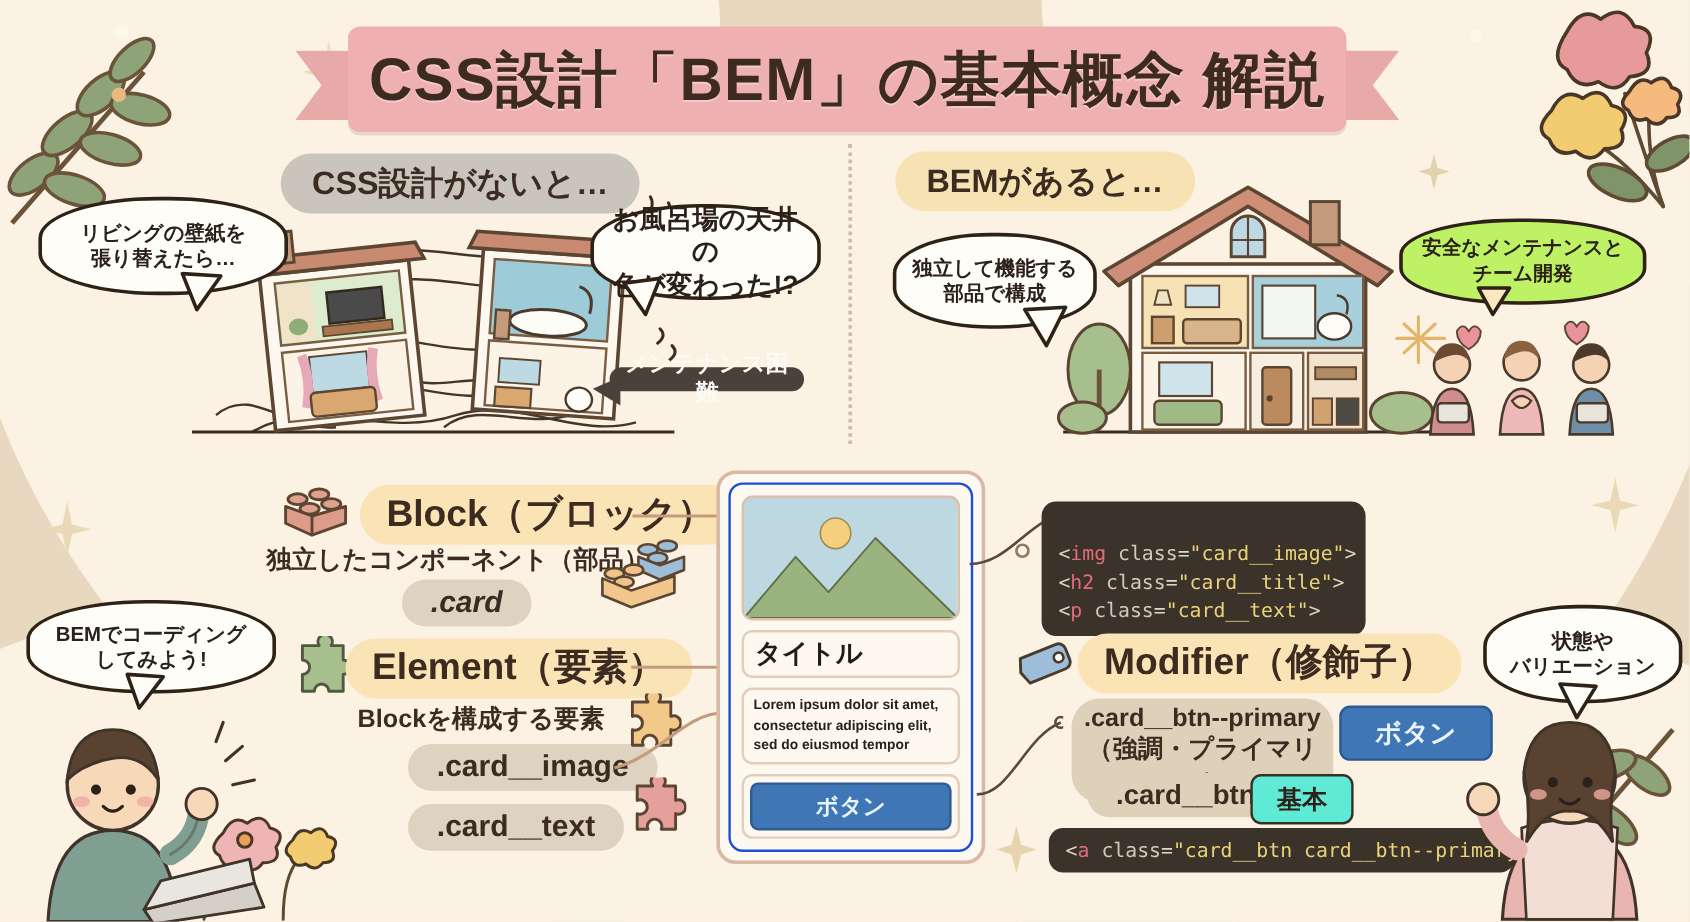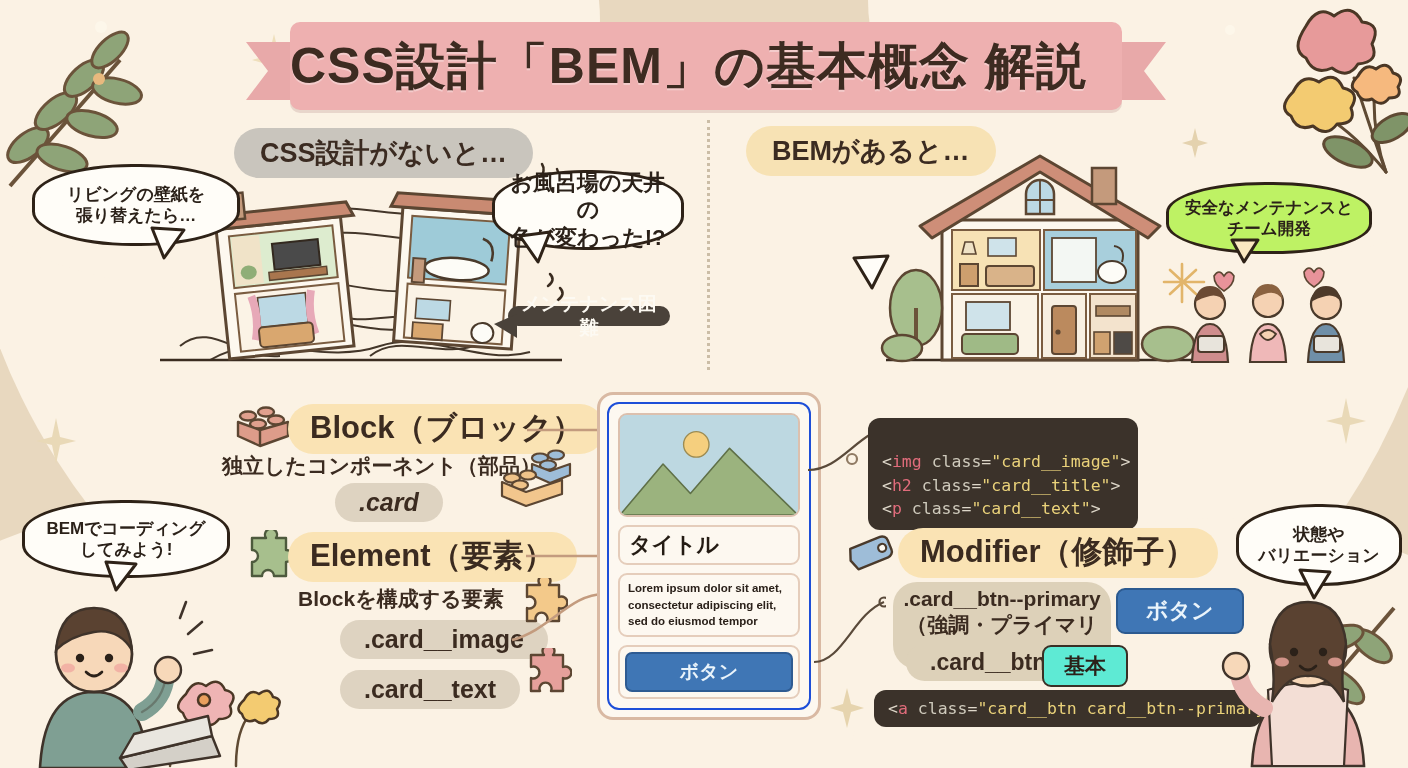--- a/index.html
+++ b/index.html
@@ -30,21 +30,21 @@
 
   
   .ribbon-wrap{position:absolute;left:246px;top:22px;width:920px;height:92px;}
   .ribbon-tail{position:absolute;top:20px;width:70px;height:58px;background:#e8a9a9;}
   .ribbon-tail.l{left:0;clip-path:polygon(0 0,100% 0,100% 100%,0 100%,22px 50%);}
   .ribbon-tail.r{right:0;clip-path:polygon(0 0,100% 0,calc(100% - 22px) 50%,100% 100%,0 100%);}
   .ribbon-body{
     position:absolute;left:44px;right:44px;top:0;height:88px;
     background:#eeb0b0;border-radius:10px;
     box-shadow:0 3px 0 rgba(150,90,90,.18);
-    display:flex;align-items:center;justify-content:flex-start;
+    display:flex;align-items:center;justify-content:center;
   }
   .ribbon-title{
     font-size:50px;font-weight:bold;color:#3d2b21;letter-spacing:1px;
     text-shadow:0 2px 0 rgba(255,255,255,.35);
     white-space:nowrap;
   }
 
   
   .sec-pill{
     position:absolute;border-radius:30px;padding:7px 26px;
@@ -371,20 +371,24 @@
     <rect x="214" y="184" width="16" height="22" fill="#d0a270" stroke="#5c4632" stroke-width="1.6"></rect>
     <rect x="234" y="184" width="18" height="22" fill="#4e4a46" stroke="#5c4632" stroke-width="1.6"></rect>
     <rect x="216" y="158" width="34" height="10" fill="#b08a62" stroke="#5c4632" stroke-width="1.6"></rect>
 
     <ellipse cx="36" cy="160" rx="26" ry="38" fill="#a7bf8d" stroke="#5c4632" stroke-width="2.5"></ellipse>
     <path d="M36 160 v50" stroke="#6b533a" stroke-width="4"></path>
     <ellipse cx="22" cy="200" rx="20" ry="13" fill="#a7bf8d" stroke="#5c4632" stroke-width="2.5"></ellipse>
     <ellipse cx="288" cy="196" rx="26" ry="17" fill="#a7bf8d" stroke="#5c4632" stroke-width="2.5"></ellipse>
   </svg>
 
+  <div class="bubble" style="left:744px;top:194px;width:164px;height:74px;font-size:17px;">
+    <span class="txt">独立して機能する
+部品で構成</span>
+  </div>
   <svg class="deco" style="left:850px;top:254px;" width="42" height="36" viewBox="0 0 42 36">
     <path d="M4 4 L38 2 L22 34 Z" fill="#fffdf8" stroke="#2e2217" stroke-width="3" stroke-linejoin="round"></path>
   </svg>
 
   <div class="bubble bubble-cream" style="left:1166px;top:182px;width:200px;height:66px;font-size:16.5px;">
     <span class="txt">安全なメンテナンスと
 チーム開発</span>
   </div>
   <svg class="deco" style="left:1228px;top:238px;" width="34" height="26" viewBox="0 0 34 26">
     <path d="M4 2 L30 2 L16 24 Z" fill="#fbe8c0" stroke="#2e2217" stroke-width="3" stroke-linejoin="round"></path>
@@ -415,21 +419,21 @@
   <svg class="deco" style="left:232px;top:404px;" width="62" height="48" viewBox="0 0 62 48">
     <g stroke="#5c4632" stroke-width="2.4" stroke-linejoin="round">
       <ellipse cx="16" cy="12" rx="8" ry="4.5" fill="#e0a08e"></ellipse>
       <ellipse cx="34" cy="8" rx="8" ry="4.5" fill="#e0a08e"></ellipse>
       <ellipse cx="26" cy="20" rx="8" ry="4.5" fill="#e0a08e"></ellipse>
       <ellipse cx="44" cy="16" rx="8" ry="4.5" fill="#e0a08e"></ellipse>
       <path d="M6 18 L28 26 L56 18 L56 32 L28 42 L6 32 Z" fill="#dd9c8a"></path>
       <path d="M28 26 L28 42" fill="none"></path>
     </g>
   </svg>
-  <div class="concept-pill" style="left:288px;top:404px;">Block（ブロック）</div>
+  <div class="concept-pill" style="left:300px;top:404px;">Block（ブロック）</div>
   <div class="concept-sub" style="left:222px;top:452px;">独立したコンポーネント（部品）</div>
   <div class="chip" style="left:335px;top:483px;font-style:italic;">.card</div>
 
   <svg class="deco" style="left:500px;top:448px;" width="74" height="60" viewBox="0 0 74 60">
     <g stroke="#5c4632" stroke-width="2.2" stroke-linejoin="round">
       <ellipse cx="40" cy="10" rx="8" ry="4.5" fill="#9ebdd8"></ellipse>
       <ellipse cx="56" cy="7" rx="8" ry="4.5" fill="#9ebdd8"></ellipse>
       <ellipse cx="48" cy="17" rx="8" ry="4.5" fill="#9ebdd8"></ellipse>
       <path d="M32 16 L50 23 L70 16 L70 27 L50 35 L32 27 Z" fill="#9ebdd8"></path>
       <ellipse cx="12" cy="30" rx="8" ry="4.5" fill="#f0c389"></ellipse>

